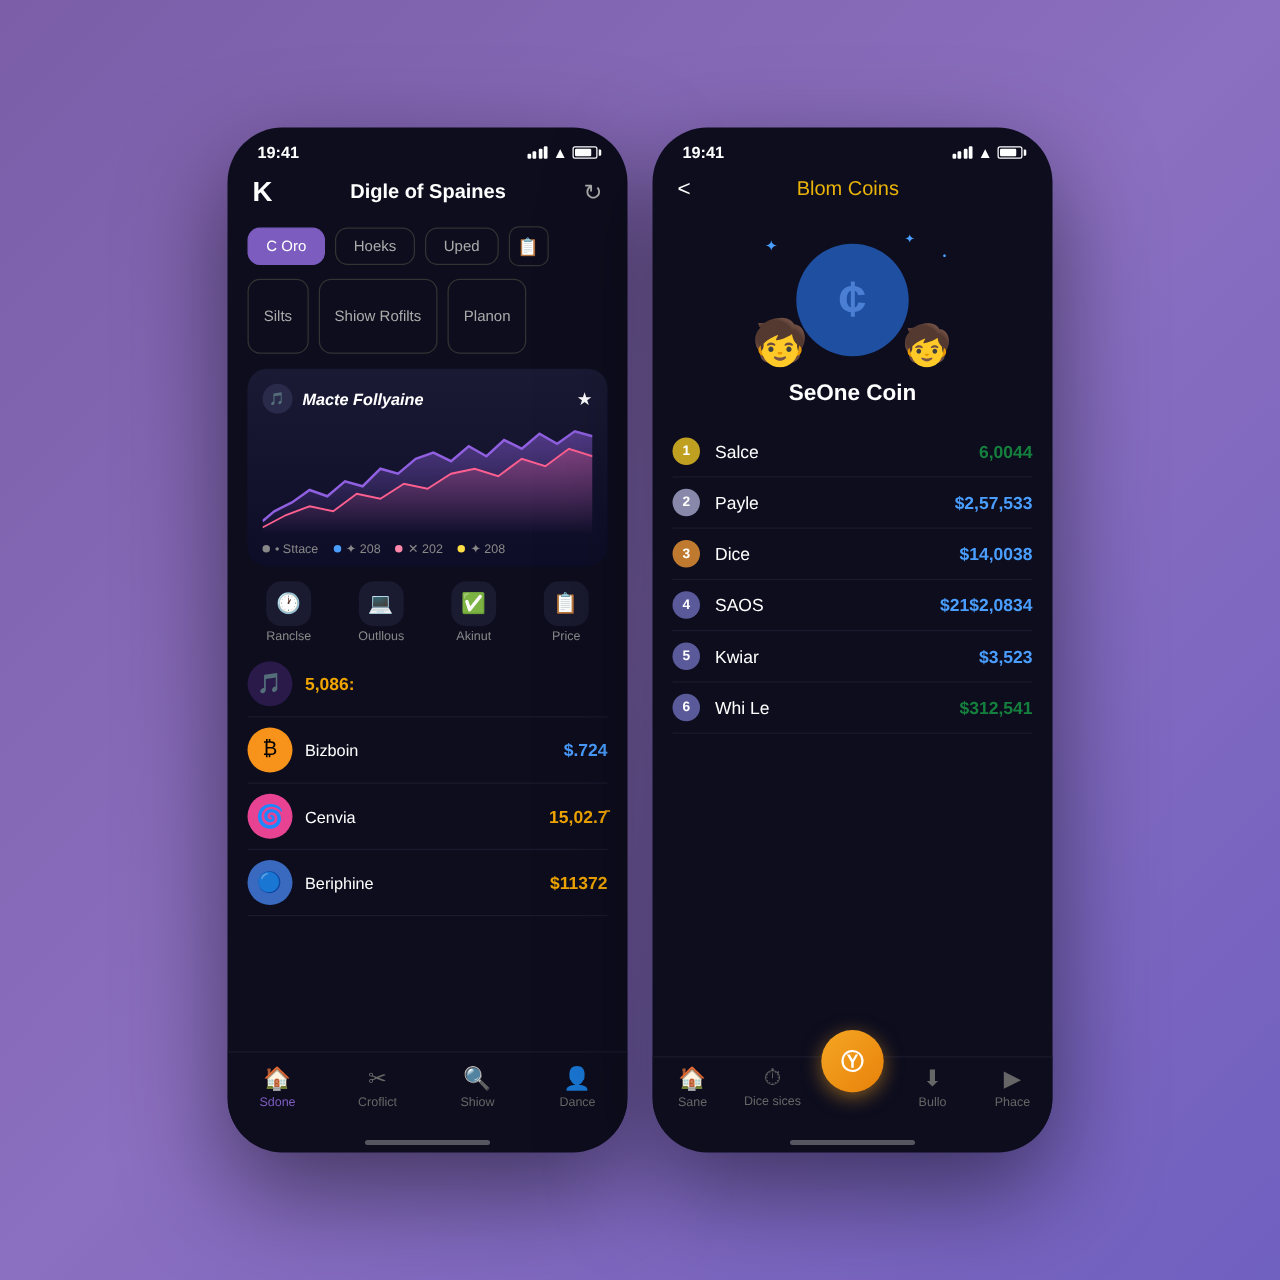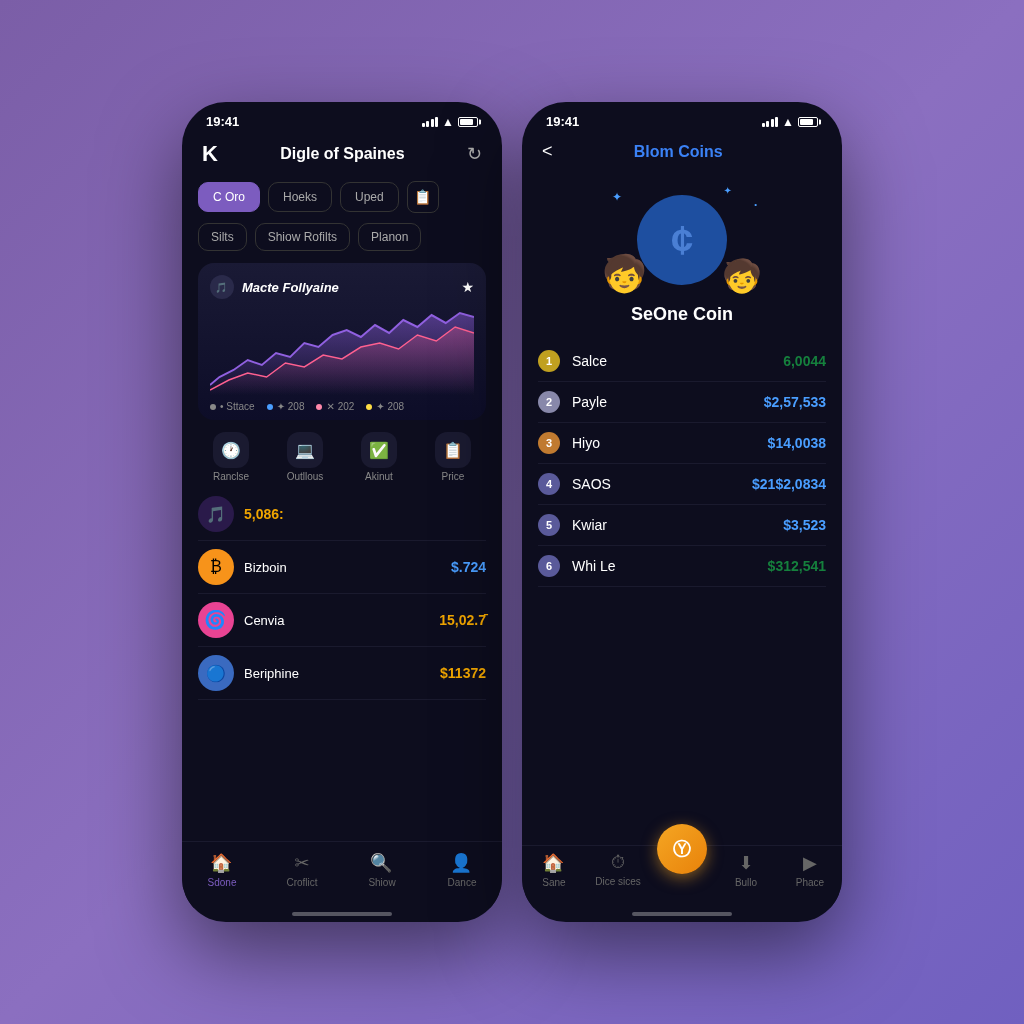--- a/index.html
+++ b/index.html
@@ -145,21 +145,21 @@
       color: #aaa;
       font-size: 14px;
       cursor: pointer;
     }
     .filter-row2 {
       display: flex;
       gap: 8px;
       padding: 4px 16px 8px;
     }
     .filter-btn2 {
-      padding: 6px 12px;
+      padding: 22px 12px;
       border-radius: 10px;
       border: 1px solid #333;
       background: transparent;
       color: #aaa;
       font-size: 12px;
       cursor: pointer;
     }
     
     .chart-area {
       margin: 4px 16px 8px;
@@ -317,21 +317,21 @@
     }
 
     
     .right-header {
       display: flex;
       align-items: center;
       justify-content: space-between;
       padding: 8px 20px 8px;
     }
     .back-btn { color: #fff; font-size: 18px; cursor: pointer; }
-    .right-title { color: #3b82f6; font-size: 16px; font-weight: 700; }
+    .right-title { color: #eab308; font-size: 16px; font-weight: 400; }
     .placeholder-space { width: 18px; }
 
     
     .hero-section {
       display: flex;
       flex-direction: column;
       align-items: center;
       padding: 10px 0 16px;
       position: relative;
     }
@@ -651,21 +651,21 @@
         <span class="leader-name">Salce</span>
         <span class="leader-value lv-orange">6,0044</span>
       </div>
       <div class="leader-item">
         <div class="rank-badge rank-2">2</div>
         <span class="leader-name">Payle</span>
         <span class="leader-value lv-blue">$2,57,533</span>
       </div>
       <div class="leader-item">
         <div class="rank-badge rank-3">3</div>
-        <span class="leader-name">Hiyo</span>
+        <span class="leader-name">Dice</span>
         <span class="leader-value lv-blue">$14,0038</span>
       </div>
       <div class="leader-item">
         <div class="rank-badge" style="background:#5a5a9a">4</div>
         <span class="leader-name">SAOS</span>
         <span class="leader-value lv-blue">$21$2,0834</span>
       </div>
       <div class="leader-item">
         <div class="rank-badge" style="background:#5a5a9a">5</div>
         <span class="leader-name">Kwiar</span>

